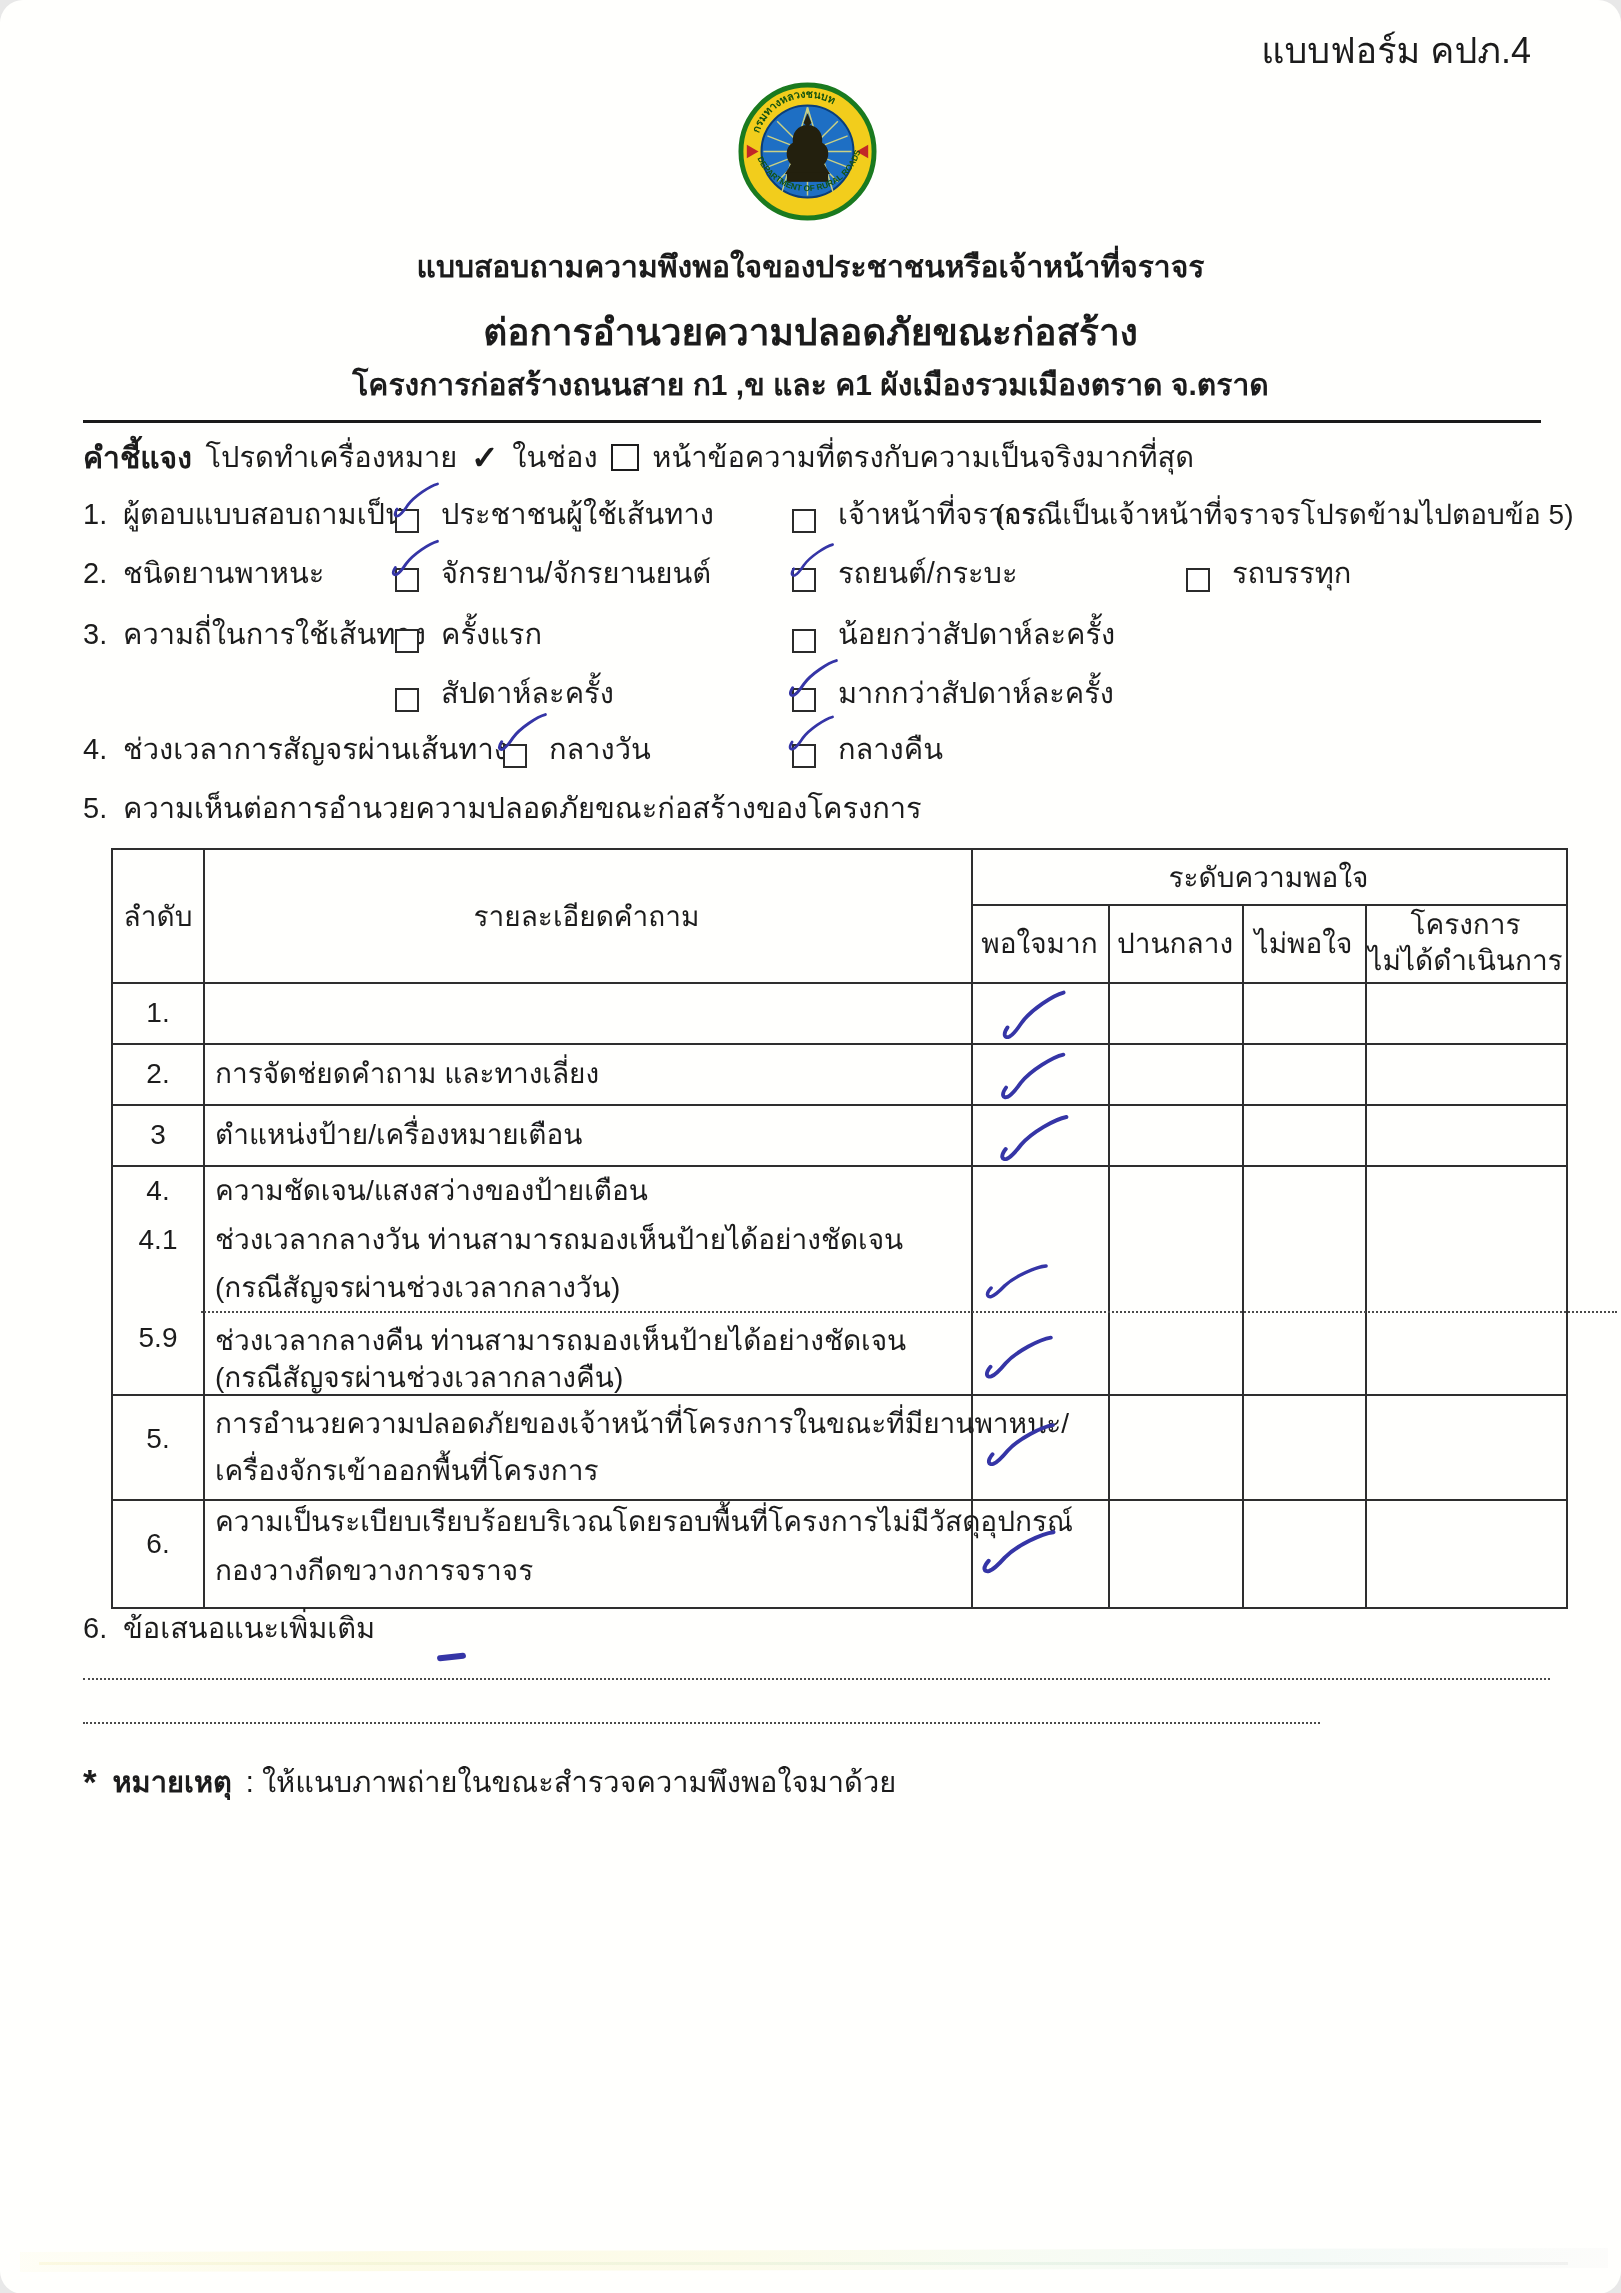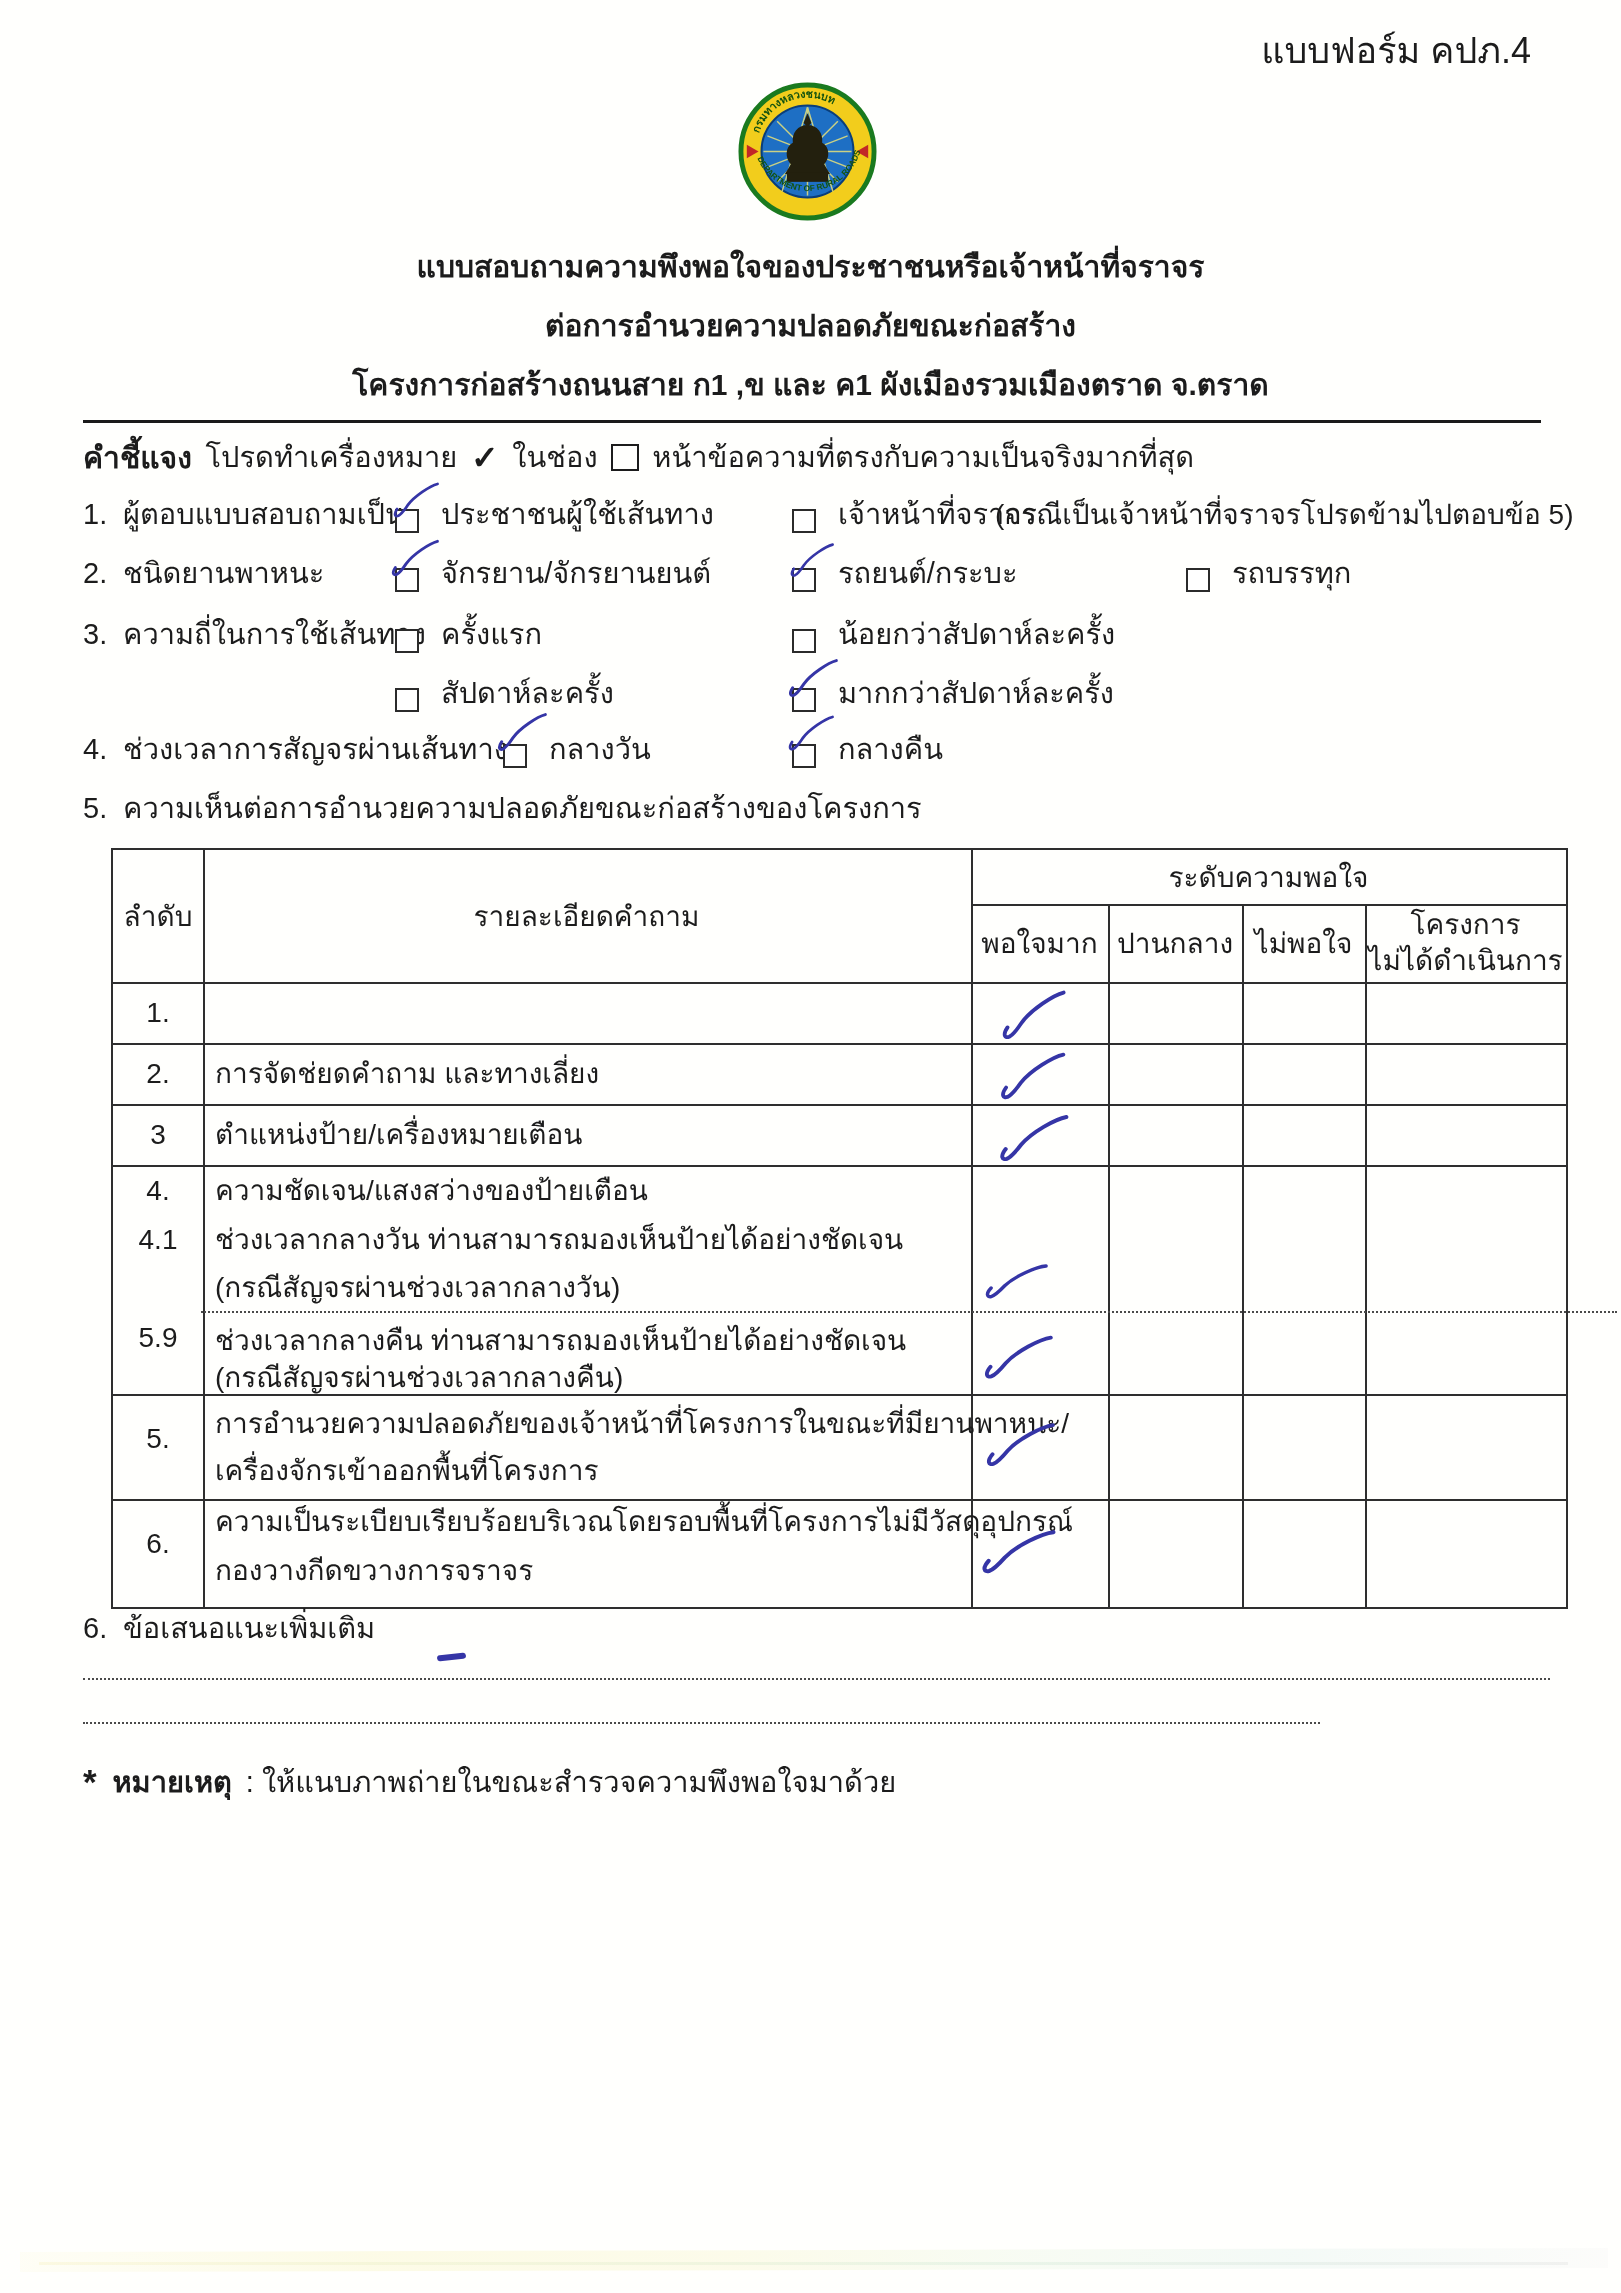--- a/index.html
+++ b/index.html
@@ -8,20 +8,21 @@
     --bline:#2e2e2e;
   }
   html,body{margin:0;padding:0;background:#e8e8e8;}
   #page{
     position:relative;
     width:1621px;height:2294px;
     background:#fffffd;
     font-family:"Liberation Sans", sans-serif;
     color:var(--ptext);
     overflow:hidden;
+    border-radius:23px;
   }
   .abs{position:absolute;}
   .t30{font-size:29px;line-height:39px;white-space:nowrap;}
   .bold{font-weight:bold;}
   .center{text-align:center;width:100%;}
   
   .cbox{display:inline-block;width:23.5px;height:23.5px;border:2px solid #2b2b2b;background:#fff;box-sizing:border-box;}
   .bigbox{display:inline-block;width:27.4px;height:27.4px;border:2.9px solid #1c1c1c;box-sizing:border-box;vertical-align:-3.9px;}
   
   svg.check{position:absolute;overflow:visible;}
@@ -64,21 +65,21 @@
     <path d="M133 64 l-12 7 12 7 z" fill="#c22727"></path>
     <defs>
       <path id="arcTop" d="M 20 78 A 52 52 0 1 1 122 78"></path>
       <path id="arcBot" d="M 16 66 A 56 56 0 0 0 126 66"></path>
     </defs>
     <text font-size="11" fill="#14530f" font-weight="bold"><textPath href="#arcTop" startOffset="14%">กรมทางหลวงชนบท</textPath></text>
     <text font-size="8.5" fill="#14530f" font-weight="bold"><textPath href="#arcBot" startOffset="8%">DEPARTMENT OF RURAL ROADS</textPath></text>
   </svg>
 
   <div class="abs center bold" style="top:243px;font-size:30px;">แบบสอบถามความพึงพอใจของประชาชนหรือเจ้าหน้าที่จราจร</div>
-  <div class="abs center bold" style="top:302px;font-size:30px;">ต่อการอำนวยความปลอดภัยขณะก่อสร้าง</div>
+  <div class="abs center bold" style="top:302px;font-size:37px;">ต่อการอำนวยความปลอดภัยขณะก่อสร้าง</div>
   <div class="abs center bold" style="top:361px;font-size:30px;">โครงการก่อสร้างถนนสาย ก1 ,ข และ ค1 ผังเมืองรวมเมืองตราด จ.ตราด</div>
 
   <div class="hr" style="left:83px;top:420px;width:1458px;height:2.9px;"></div>
 
   <div class="abs t30" style="left:83px;top:438px;display:flex;align-items:center;gap:13.7px;">
     <span class="bold" style="font-size:30px;">คำชี้แจง</span>
     <span>โปรดทำเครื่องหมาย</span>
     <span class="bold" style="font-size:33px;">✓</span>
     <span>ในช่อง</span>
     <span class="bigbox"></span>

